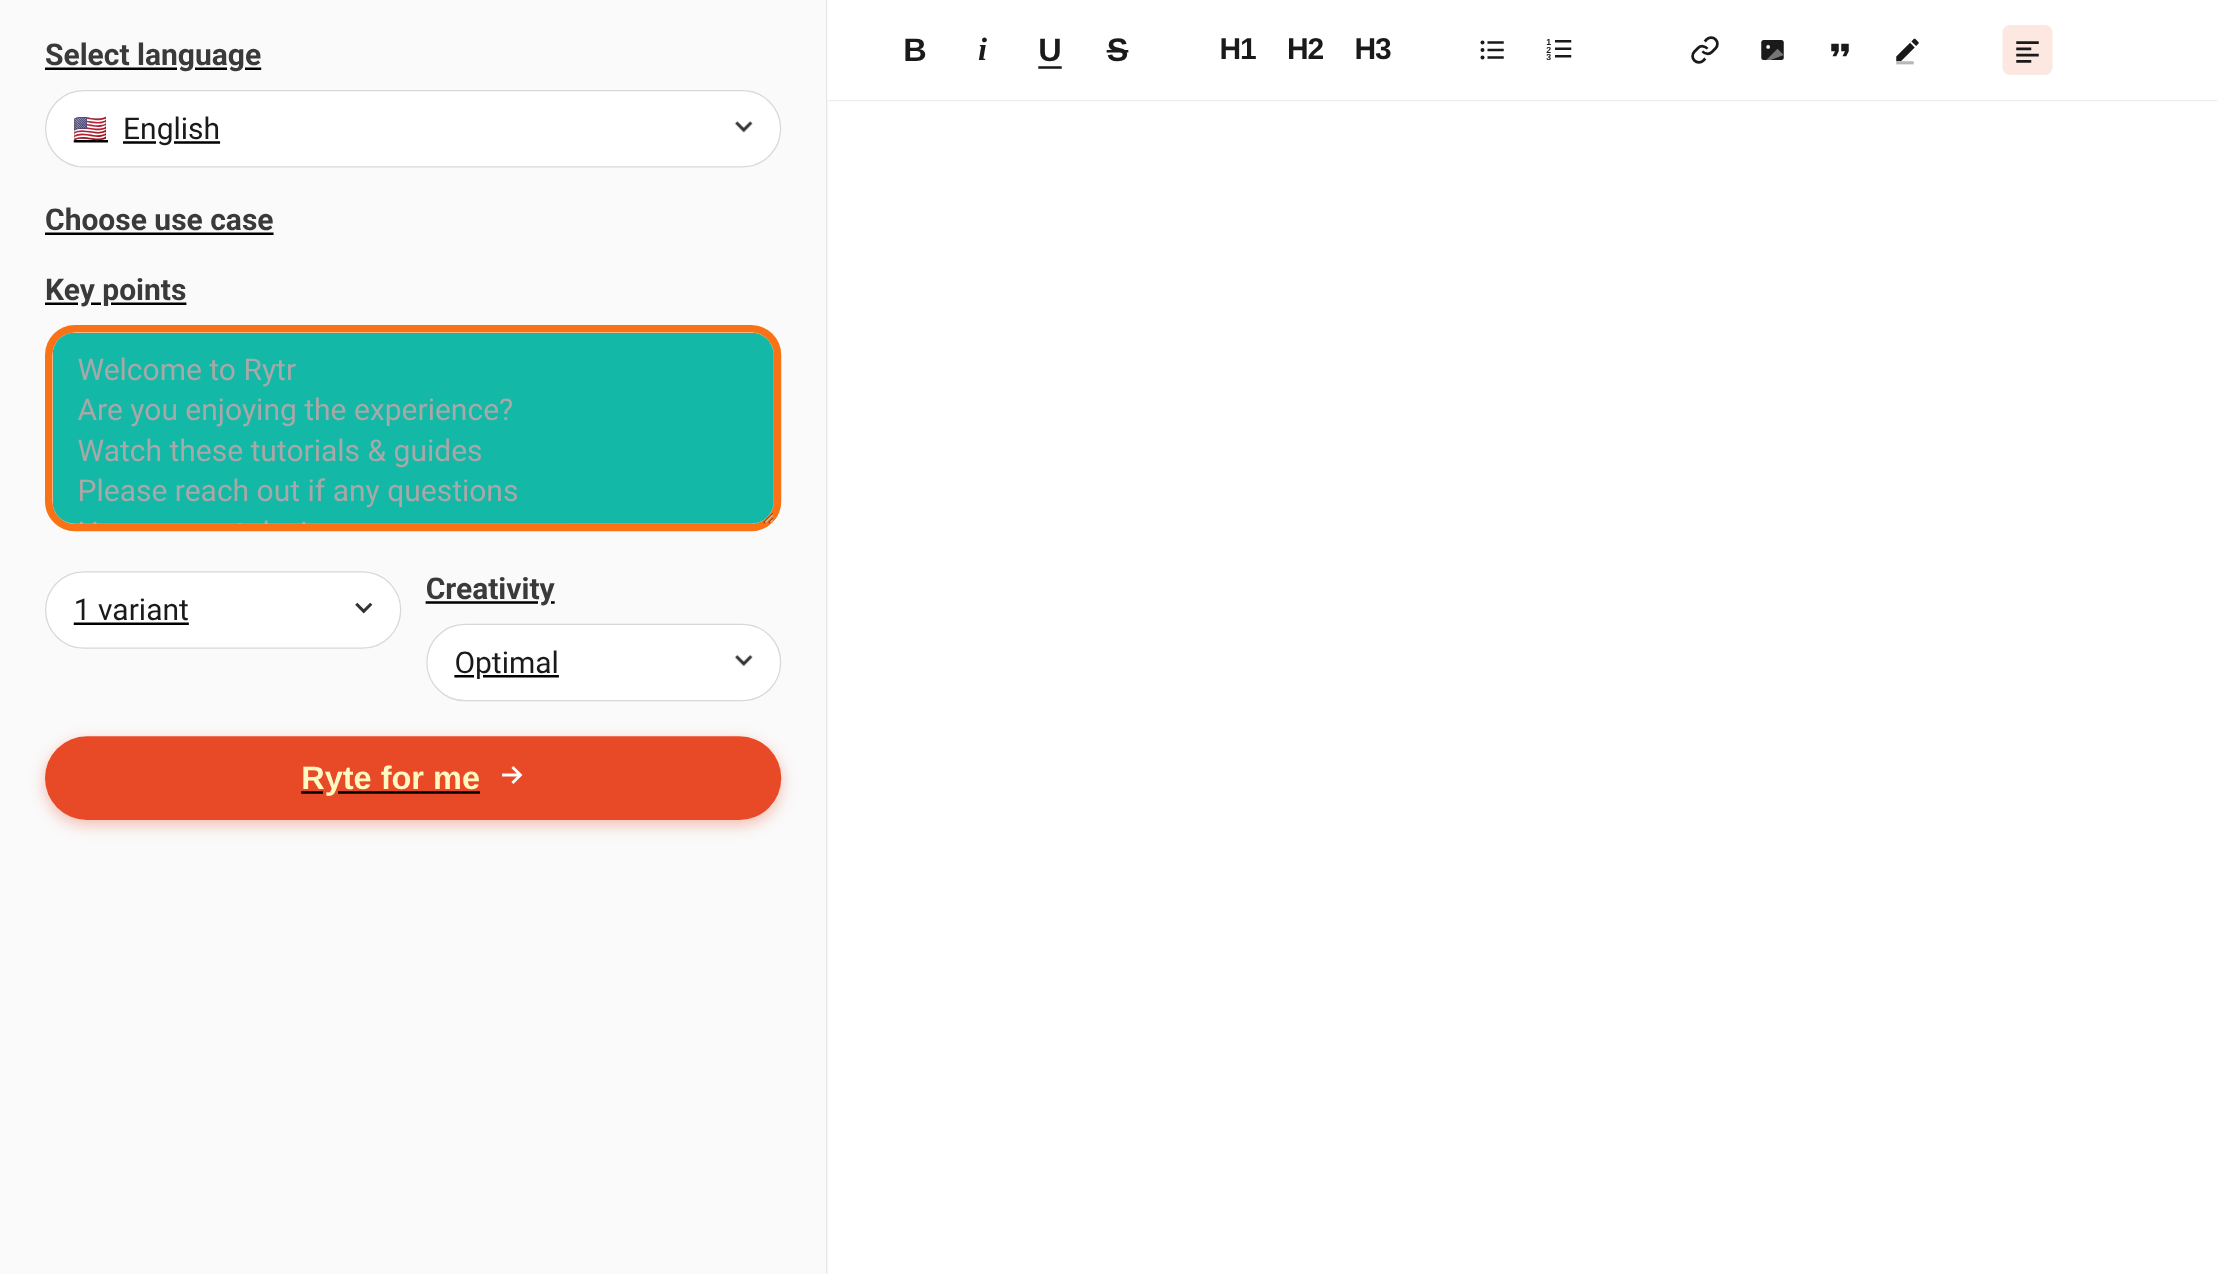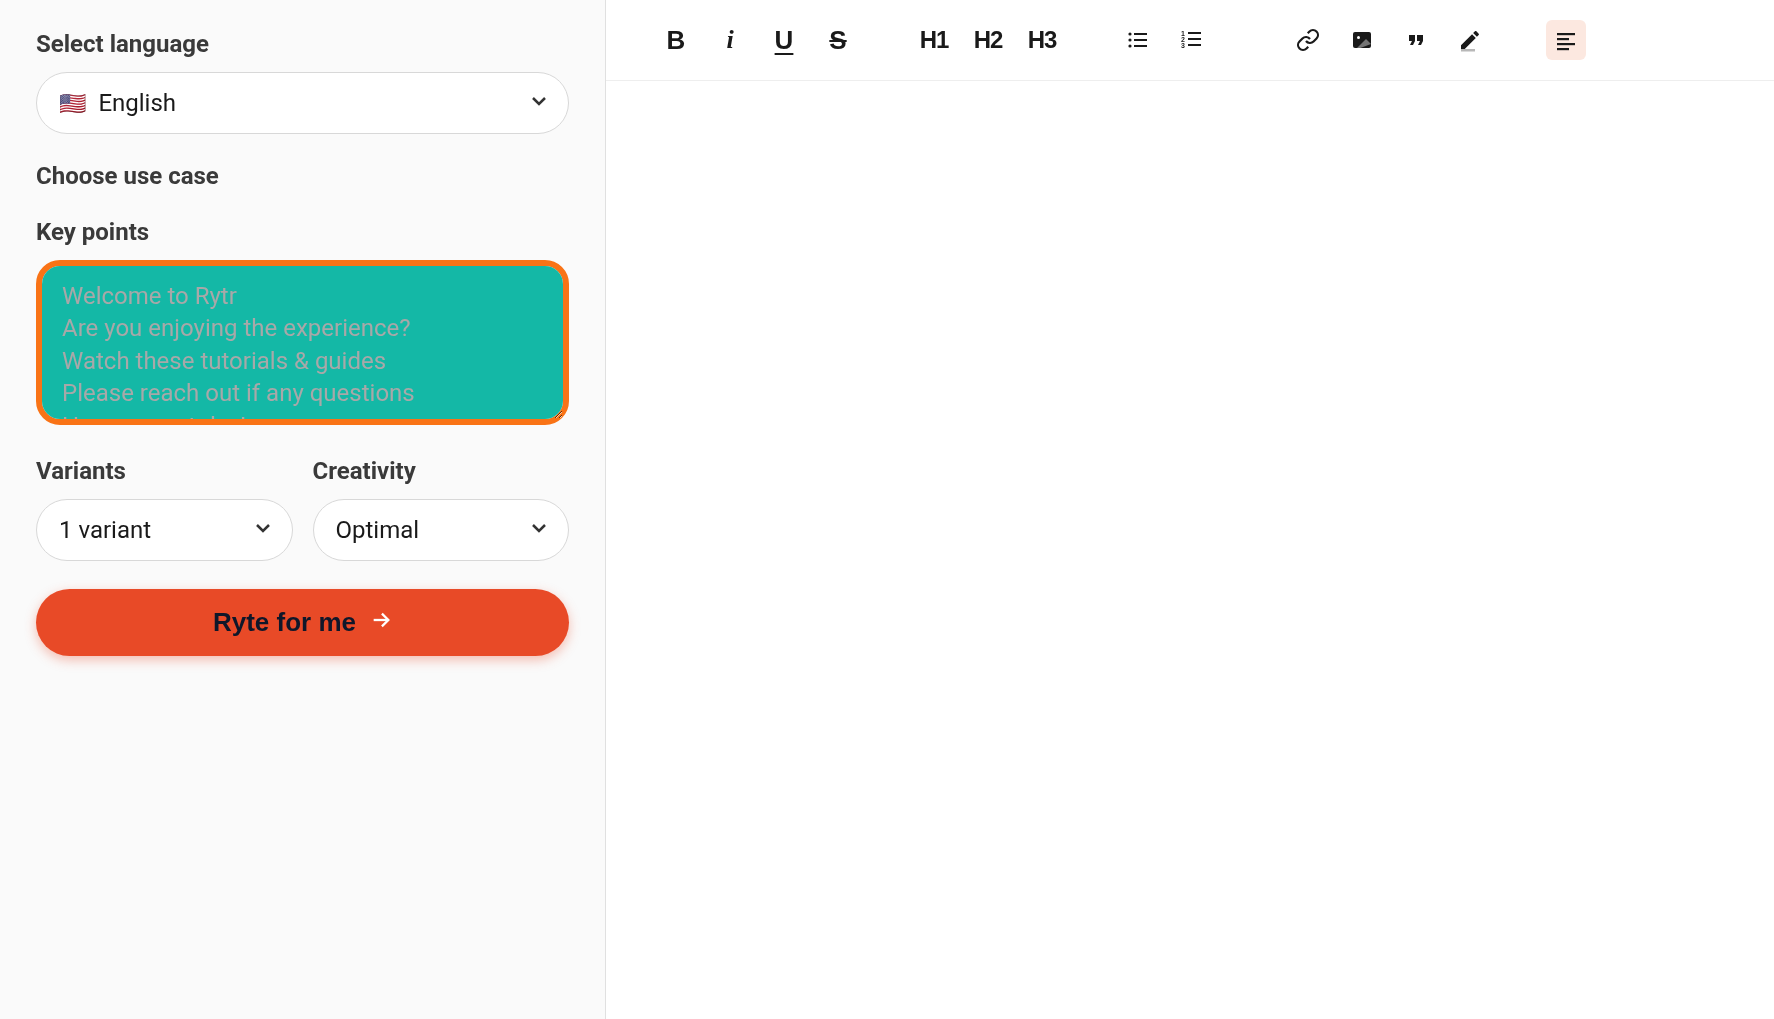--- a/index.html
+++ b/index.html
@@ -8,25 +8,26 @@
       box-sizing: border-box;
     }
     body {
       font-family: -apple-system, BlinkMacSystemFont, 'Segoe UI', Roboto, sans-serif;
       background: #fafafa;
       display: flex;
       height: 100vh;
       overflow: hidden;
     }
     .sidebar {
-      width: 606px;
+      width: 662px;
       padding: 30px 36px;
       background: #fafafa;
       border-right: 1px solid #e0e0e0;
       overflow-y: auto;
+      text-decoration: underline;
     }
     .editor-area {
       flex: 1;
       background: #ffffff;
       display: flex;
       flex-direction: column;
     }
     .toolbar {
       display: flex;
       align-items: center;
@@ -160,21 +161,21 @@
       font-size: 20px;
       color: #7a7a7a;
       margin-top: 6px;
       margin-bottom: 20px;
     }
     .primary-btn {
       width: 100%;
       padding: 18px;
       font-size: 26px;
       font-weight: 700;
-      color: #0f172a;
+      color: #fef9c3;
       background: #e84a27;
       border: none;
       border-radius: 999px;
       cursor: pointer;
       display: flex;
       align-items: center;
       justify-content: center;
       gap: 14px;
       box-shadow: 0 4px 12px rgba(232, 74, 39, 0.35);
     }
@@ -225,21 +226,20 @@
     <label class="form-label">Key points</label>
     <textarea class="textarea" placeholder="Welcome to Rytr
 Are you enjoying the experience?
 Watch these tutorials &amp; guides
 Please reach out if any questions
 Have a great day!" style=""></textarea>
   </div>
 
   <div class="form-row">
     <div class="form-group">
-      <label class="form-label">Variants</label>
       <div class="select-wrapper">
         <div class="select">
           <span>1 variant</span>
         </div>
         <span class="chevron">
           <svg viewBox="0 0 16 16">
               <polyline points="2 5 8 11 14 5"></polyline>
             </svg>
         </span>
       </div>

